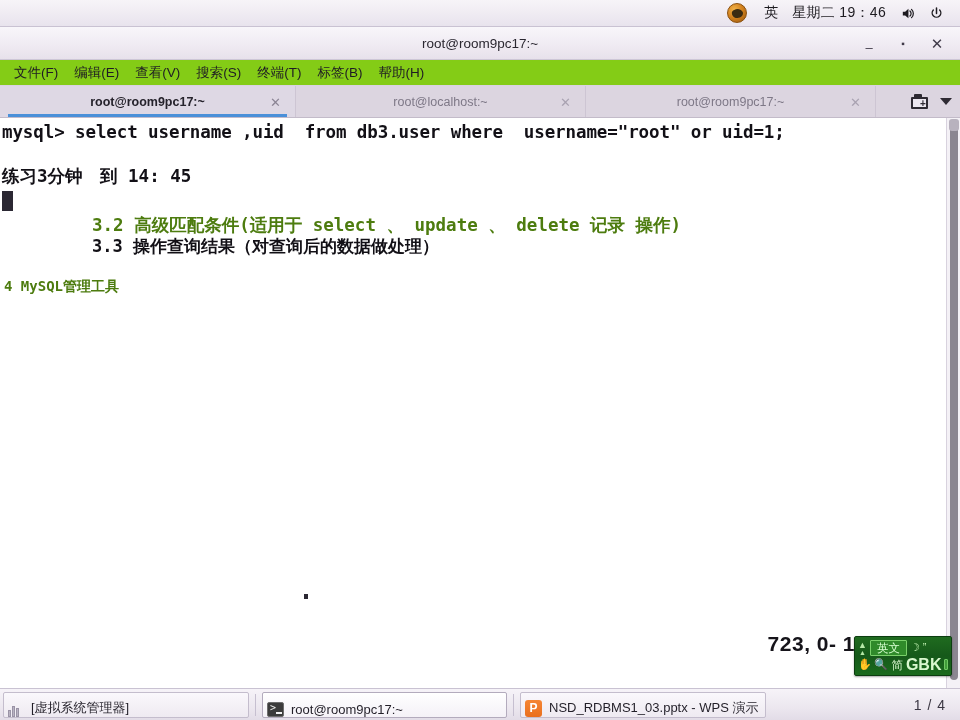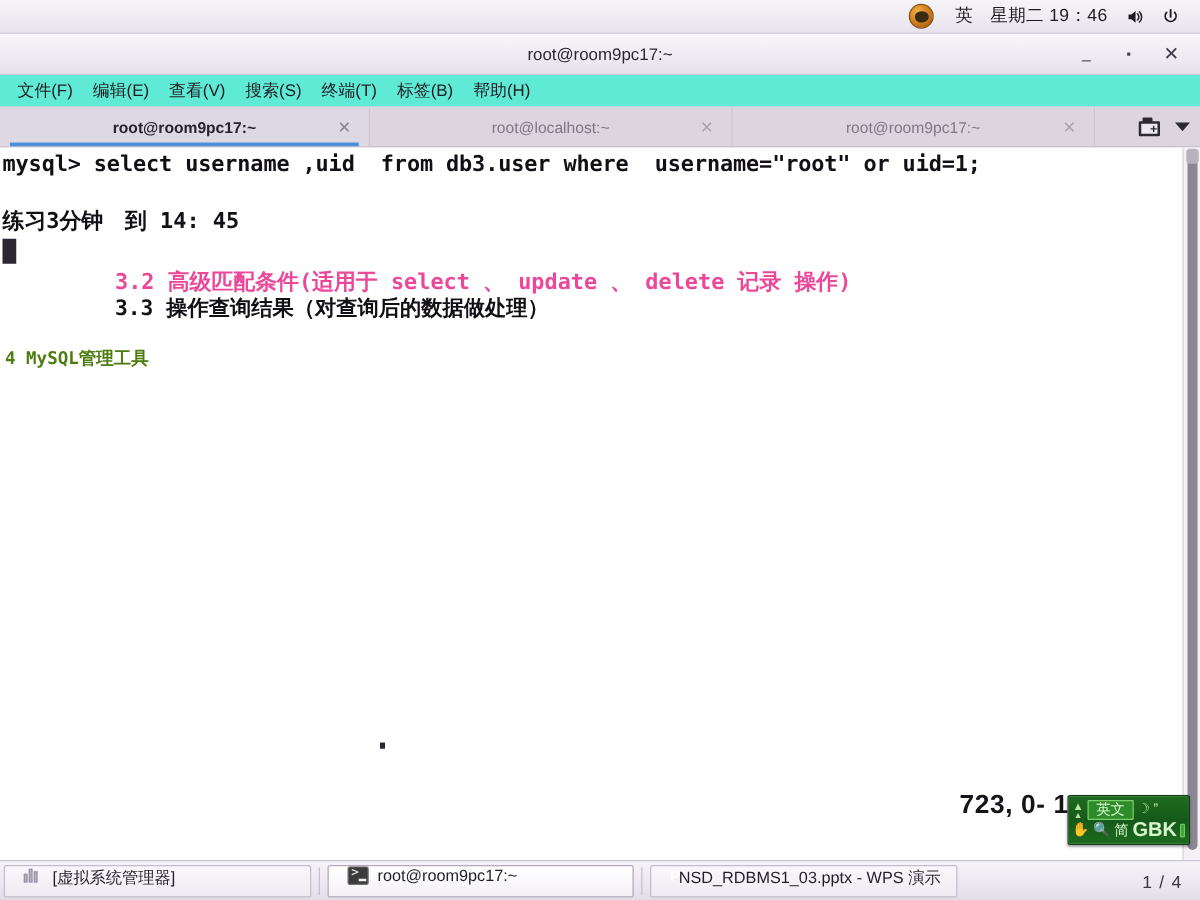--- a/index.html
+++ b/index.html
@@ -143,21 +143,21 @@
     width: 34px; height: 33px;
     display: flex; align-items: center; justify-content: center;
     color: #403b49;
   }
   .wb-min { font-size: 13px; line-height: 1; padding-top: 7px; }
   .wb-max { font-size: 10px; line-height: 1; }
   .wb-close { font-size: 15px; line-height: 1; }
 
   .term-menubar {
     height: 26px;
-    background: #5eead4;
+    background: #84cc16;
     border-bottom: 1px solid #d9d3e0;
     display: flex; align-items: center;
     padding-left: 6px;
   }
   .menu-item {
     font-size: 13.5px;
     color: #1f1c24;
     padding: 2px 8px;
     white-space: nowrap;
   }
@@ -269,21 +269,21 @@
   .cursor-block {
     position: absolute;
     left: 2px; top: 73px;
     width: 11px; height: 20px;
     background: #2b2833;
   }
   .line-32 {
     position: absolute;
     left: 92px; top: 95px;
     font-size: 17.5px;
-    color: #ec4899;
+    color: #4d7c0f;
     font-weight: bold;
     white-space: pre;
   }
   .line-33 {
     position: absolute;
     left: 92px; top: 117px;
     font-size: 17px;
     color: #121016;
     font-weight: bold;
     white-space: pre;
@@ -388,23 +388,23 @@
     left: 0; bottom: 0;
     width: 960px; height: 32px;
     background: linear-gradient(to bottom, #f6f3f8 0%, #ece7ef 60%, #e2dce7 100%);
     border-top: 1px solid #c9c2d2;
     display: flex; align-items: center;
     z-index: 7;
   }
   .task-btn {
     height: 26px;
     margin: 0 2px;
-    display: flex; align-items: flex-start;
+    display: flex; align-items: flex-end;
     gap: 7px;
-    padding: 0 15px;
+    padding: 0 4px;
     font-size: 13px;
     color: #221f28;
     border: 1px solid #c4bdcd;
     border-radius: 2px;
     background: linear-gradient(to bottom, #faf8fc, #eeeaf1);
     white-space: nowrap;
     overflow: hidden;
   }
   .task-btn.tb1 { width: 246px; margin-left: 3px; }
   .task-btn.tb2 { width: 245px; }

